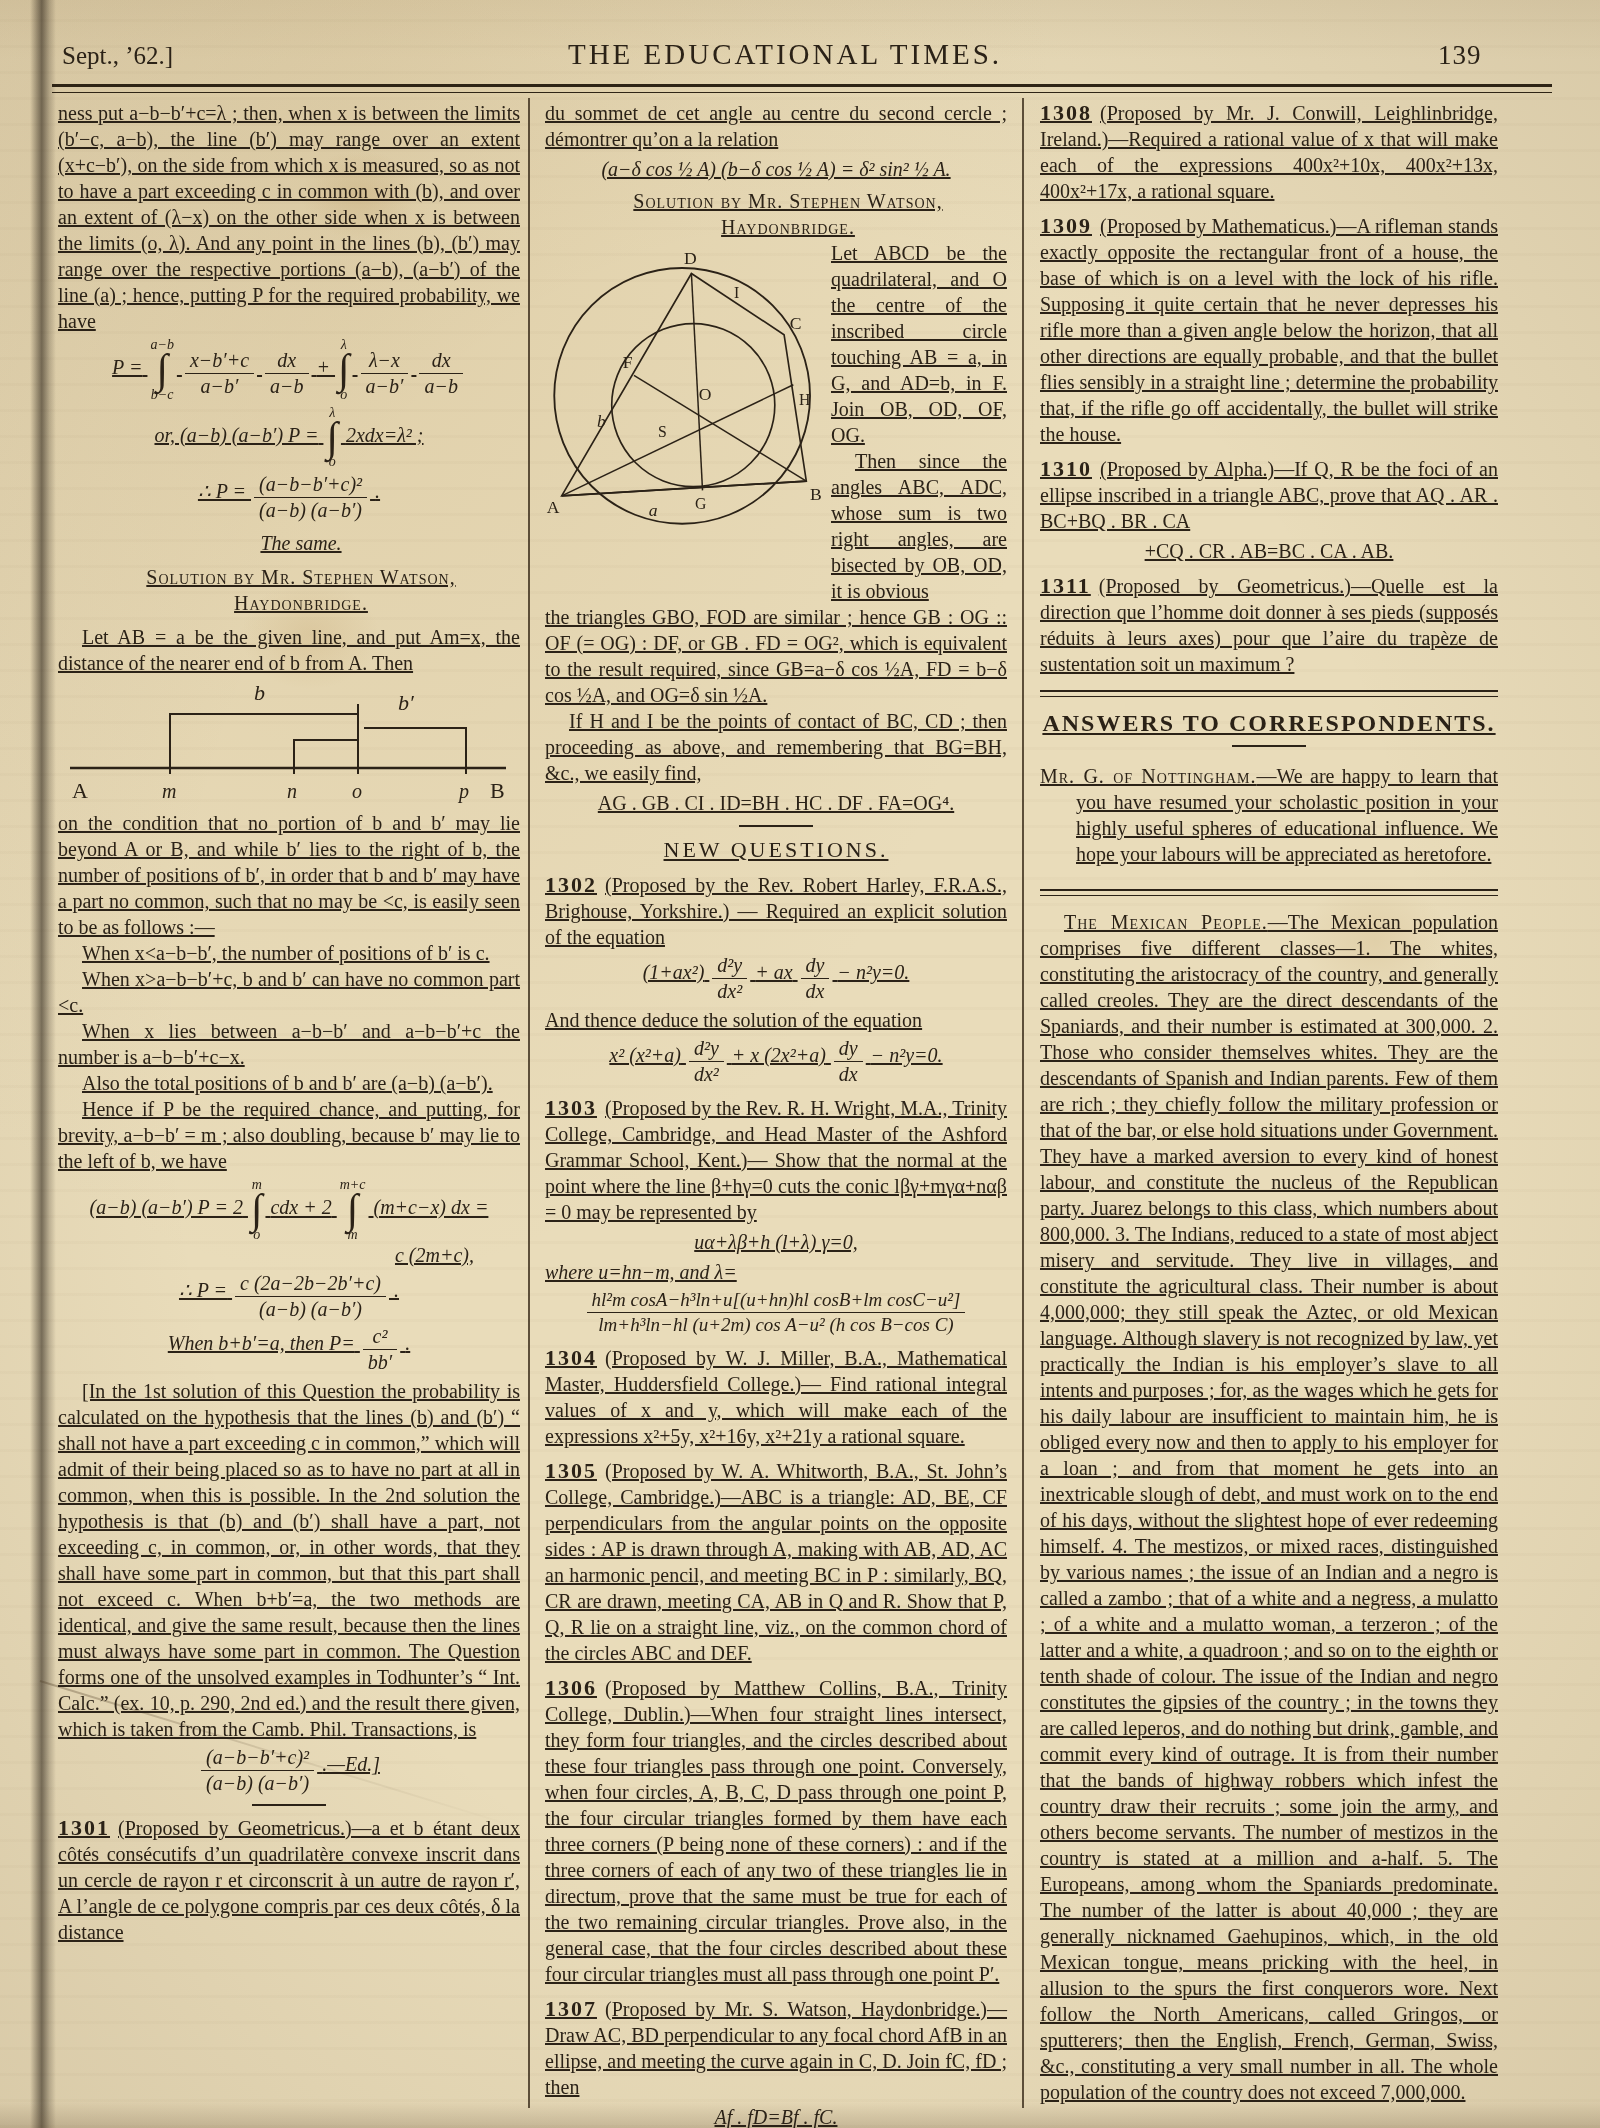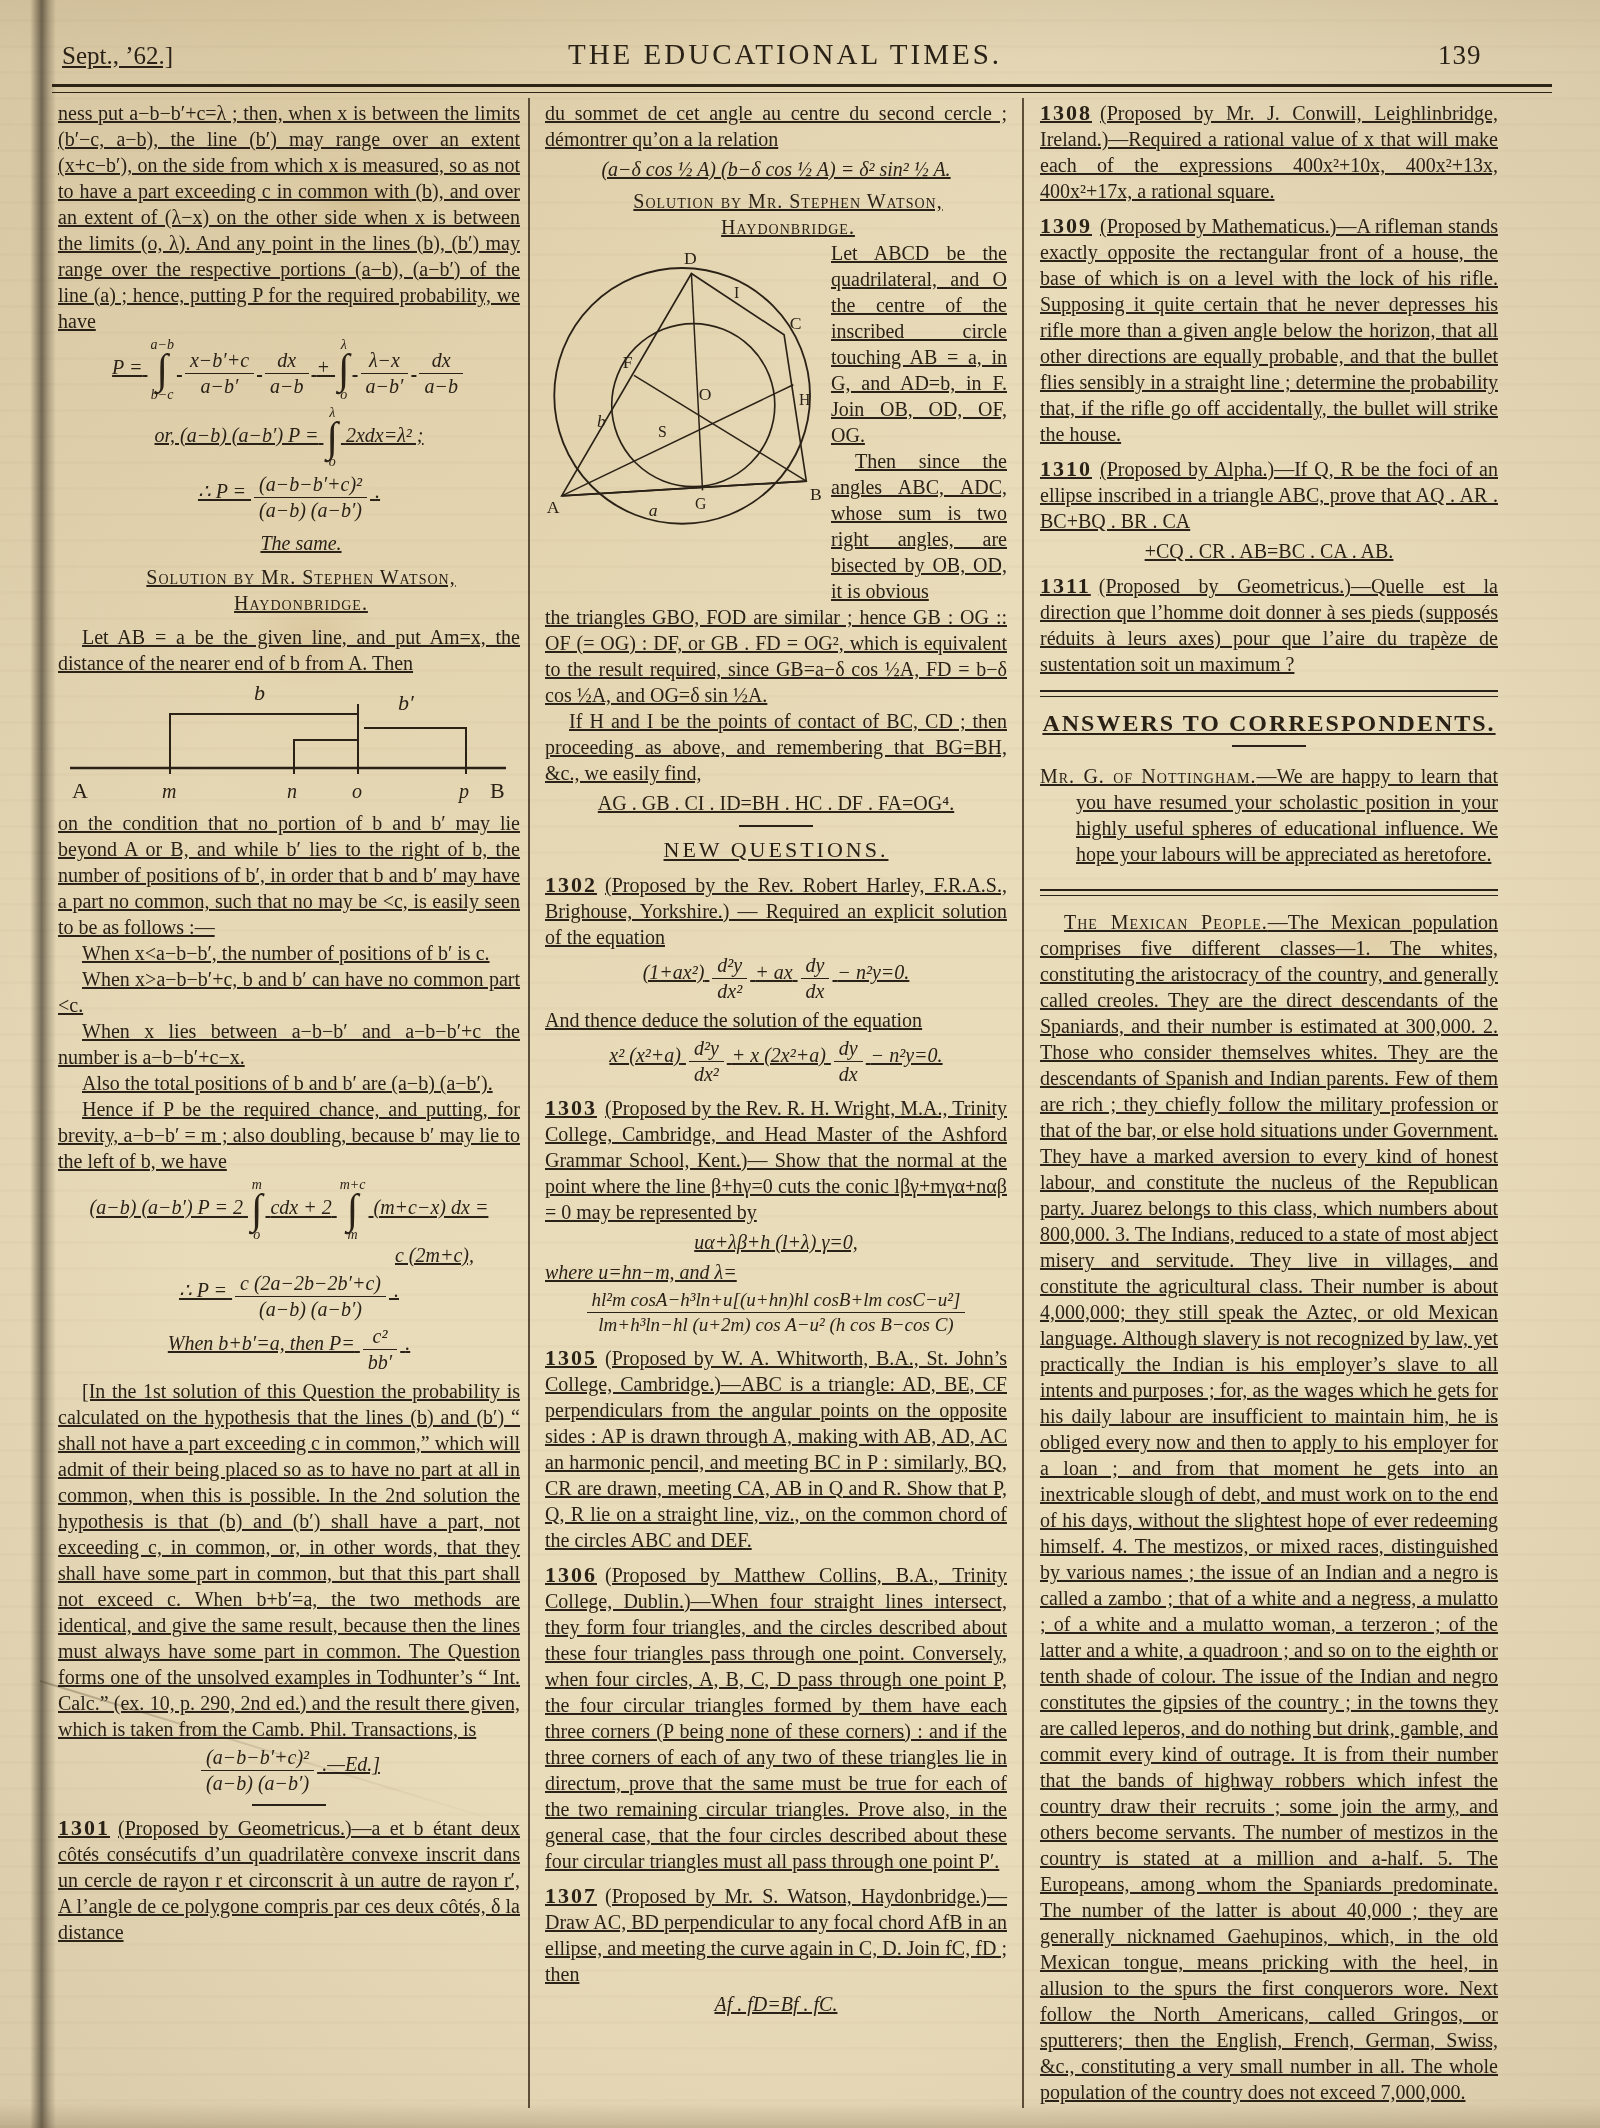--- a/index.html
+++ b/index.html
@@ -14,21 +14,21 @@
          background:repeating-linear-gradient(0deg, rgba(118,94,60,.055) 0 3px, transparent 3px 26px);}
   .edge-left{position:absolute;top:0;left:30px;width:26px;height:100%;pointer-events:none;
          background:linear-gradient(90deg, transparent, rgba(28,20,11,.55) 45%, rgba(28,20,11,.2) 75%, transparent);}
   .edge-bottom{position:absolute;left:0;bottom:0;width:100%;height:26px;pointer-events:none;
          background:linear-gradient(0deg, rgba(90,70,45,.22), transparent);}
   .stain{position:absolute;border-radius:50%;pointer-events:none;}
   .crease{position:absolute;left:40px;top:1680px;width:500px;height:2px;pointer-events:none;
           background:linear-gradient(90deg, rgba(80,62,38,.35), rgba(80,62,38,.12), transparent);
           transform:rotate(17deg);transform-origin:left center;}
   
-  .hdr-left{position:absolute;left:62px;top:42px;font-size:25px;text-decoration:underline;}
+  .hdr-left{position:absolute;left:62px;top:42px;font-size:25px;}
   .hdr-title{position:absolute;left:0;top:38px;width:1570px;text-align:center;font-size:29px;letter-spacing:3px;}
   .hdr-page{position:absolute;left:1438px;top:40px;font-size:27px;letter-spacing:1px;}
   .rule-top{position:absolute;left:52px;top:84px;width:1500px;height:5px;
             border-top:3px solid #2e2415;border-bottom:1.5px solid #2e2415;}
   .vrule{position:absolute;top:98px;height:2010px;width:0;border-left:2px solid rgba(58,44,26,.8);}
   
   .col{position:absolute;top:100px;width:462px;font-size:20px;line-height:26px;text-align:justify;text-decoration:underline;}
   .col p{margin:0;text-indent:24px;}
   p.ni{text-indent:0;}
   .cen{text-align:center;text-indent:0;}
@@ -244,20 +244,21 @@
       <span>− n²y=0.</span>
     </div>
 
     <p class="qp ni"><span class="qn">1303</span><span>(Proposed by the Rev. R. H. Wright, M.A., Trinity College, Cambridge, and Head Master of the Ashford Grammar School, Kent.)— Show that the normal at the point where the line β+hγ=0 cuts the conic lβγ+mγα+nαβ = 0 may be represented by</span></p>
     <div class="deq mi">uα+λβ+h (l+λ) γ=0,</div>
     <p class="ni mi" style="text-indent:0;">where u=hn−m, and λ=</p>
     <div class="deq mi eqbig">
       <span class="frac" style="vertical-align:middle;"><span class="num">hl²m cosA−h³ln+u[(u+hn)hl cosB+lm cosC−u²]</span><span class="den">lm+h³ln−hl (u+2m) cos A−u² (h cos B−cos C)</span></span>
     </div>
 
+    <p class="qp ni"><span class="qn">1304</span><span>(Proposed by W. J. Miller, B.A., Mathematical Master, Huddersfield College.)— Find rational integral values of x and y, which will make each of the expressions x²+5y, x²+16y, x²+21y a rational square.</span></p>
     <p class="qp ni"><span class="qn">1305</span><span>(Proposed by W. A. Whitworth, B.A., St. John’s College, Cambridge.)—ABC is a triangle: AD, BE, CF perpendiculars from the angular points on the opposite sides :  AP is drawn through A, making with AB, AD, AC an harmonic pencil, and meeting BC in P :  similarly, BQ, CR are drawn, meeting CA, AB in Q and R.  Show that P, Q, R lie on a straight line, viz., on the common chord of the circles ABC and DEF.</span></p>
     <p class="qp ni"><span class="qn">1306</span><span>(Proposed by Matthew Collins, B.A., Trinity College, Dublin.)—When four straight lines intersect, they form four triangles, and the circles described about these four triangles pass through one point.  Conversely, when four circles, A, B, C, D pass through one point P, the four circular triangles formed by them have each three corners (P being none of these corners) : and if the three corners of each of any two of these triangles lie in directum, prove that the same must be true for each of the two remaining circular triangles.  Prove also, in the general case, that the four circles described about these four circular triangles must all pass through one point P′.</span></p>
     <p class="qp ni"><span class="qn">1307</span><span>(Proposed by Mr. S. Watson, Haydonbridge.)—Draw AC, BD perpendicular to any focal chord AfB in an ellipse, and meeting the curve again in C, D.  Join fC, fD ; then</span></p>
     <div class="deq mi">Af . fD=Bf . fC.</div>
   </div>
 
   <div class="col" style="left:1040px;width:458px;">
     <p class="qp ni" style="margin-top:0 !important;"><span class="qn">1308</span><span>(Proposed by Mr. J. Conwill, Leighlinbridge, Ireland.)—Required a rational value of x that will make each of the expressions 400x²+10x, 400x²+13x, 400x²+17x, a rational square.</span></p>
     <p class="qp ni"><span class="qn">1309</span><span>(Proposed by Mathematicus.)—A rifleman stands exactly opposite the rectangular front of a house, the base of which is on a level with the lock of his rifle.  Supposing it quite certain that he never depresses his rifle more than a given angle below the horizon, that all other directions are equally probable, and that the bullet flies sensibly in a straight line ;  determine the probability that, if the rifle go off accidentally, the bullet will strike the house.</span></p>
     <p class="qp ni"><span class="qn">1310</span><span>(Proposed by Alpha.)—If Q, R be the foci of an ellipse inscribed in a triangle ABC, prove that AQ . AR . BC+BQ . BR . CA</span></p>

